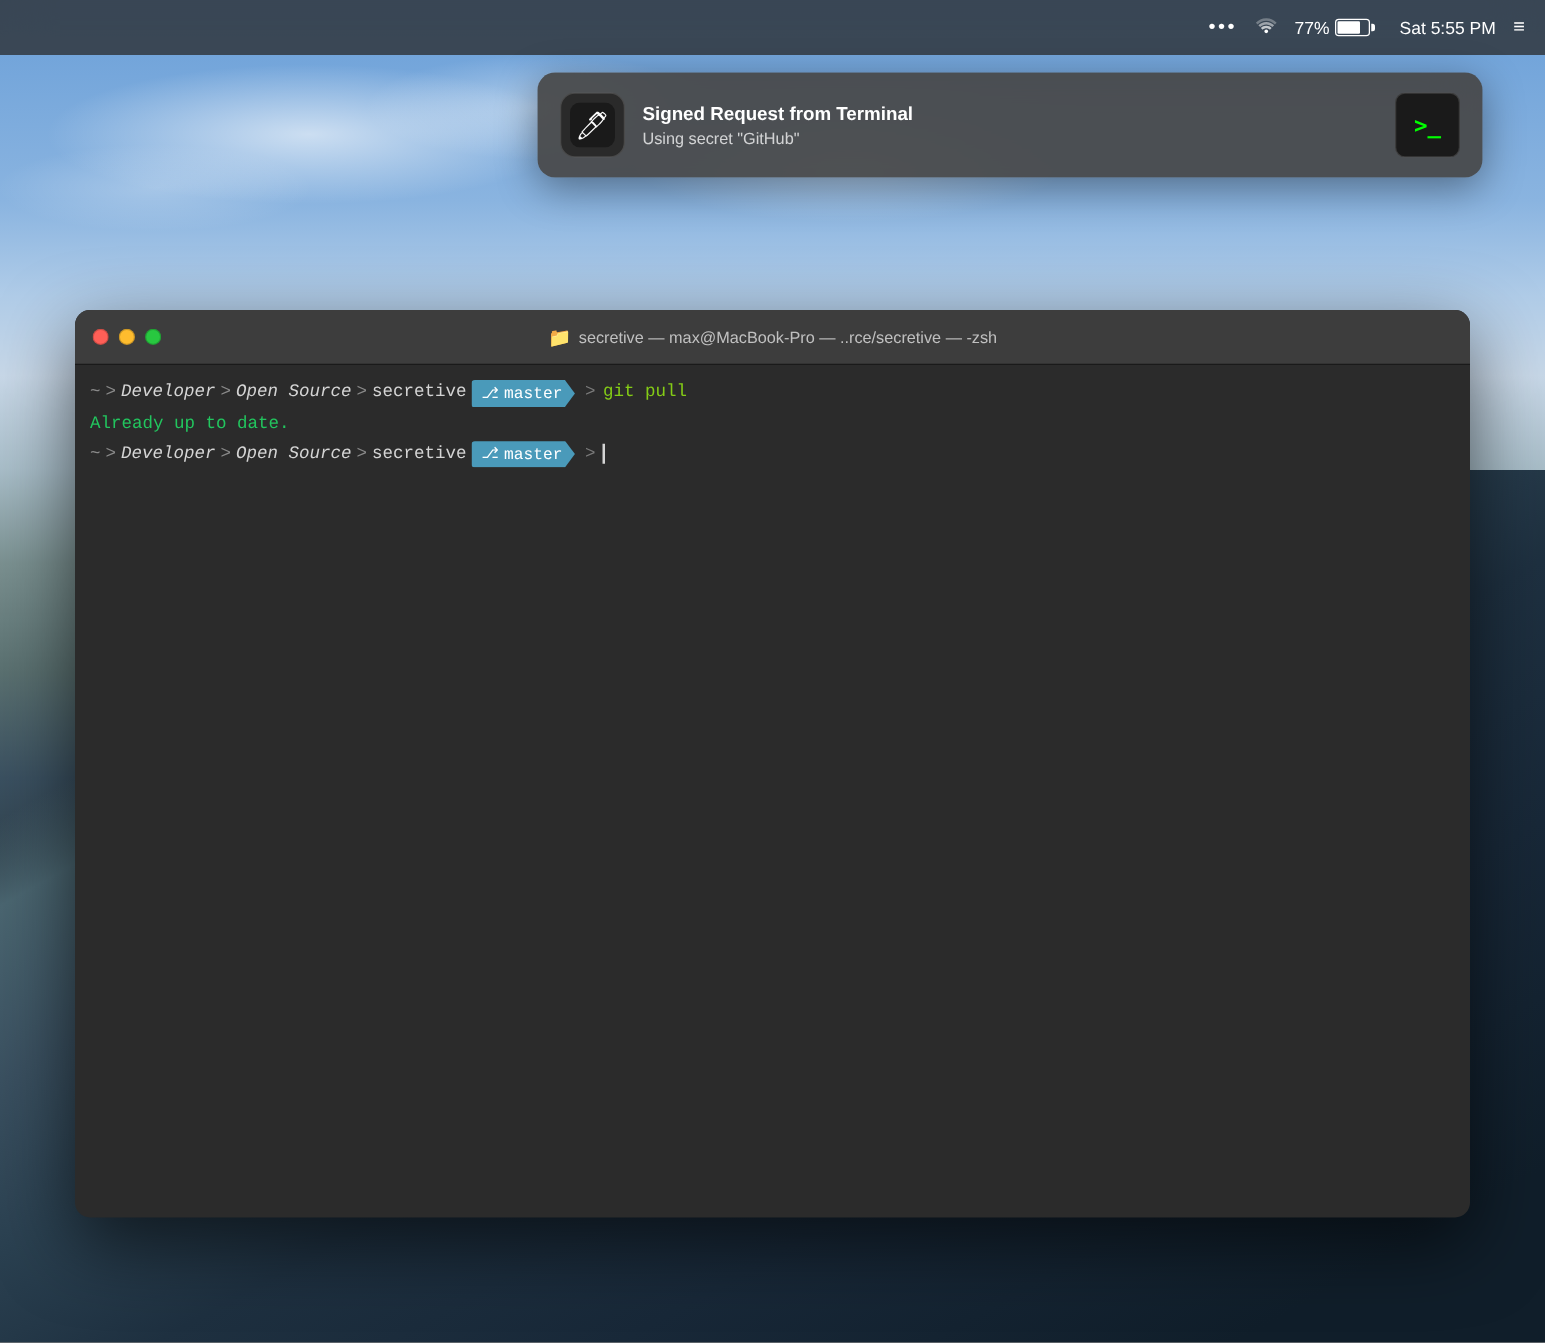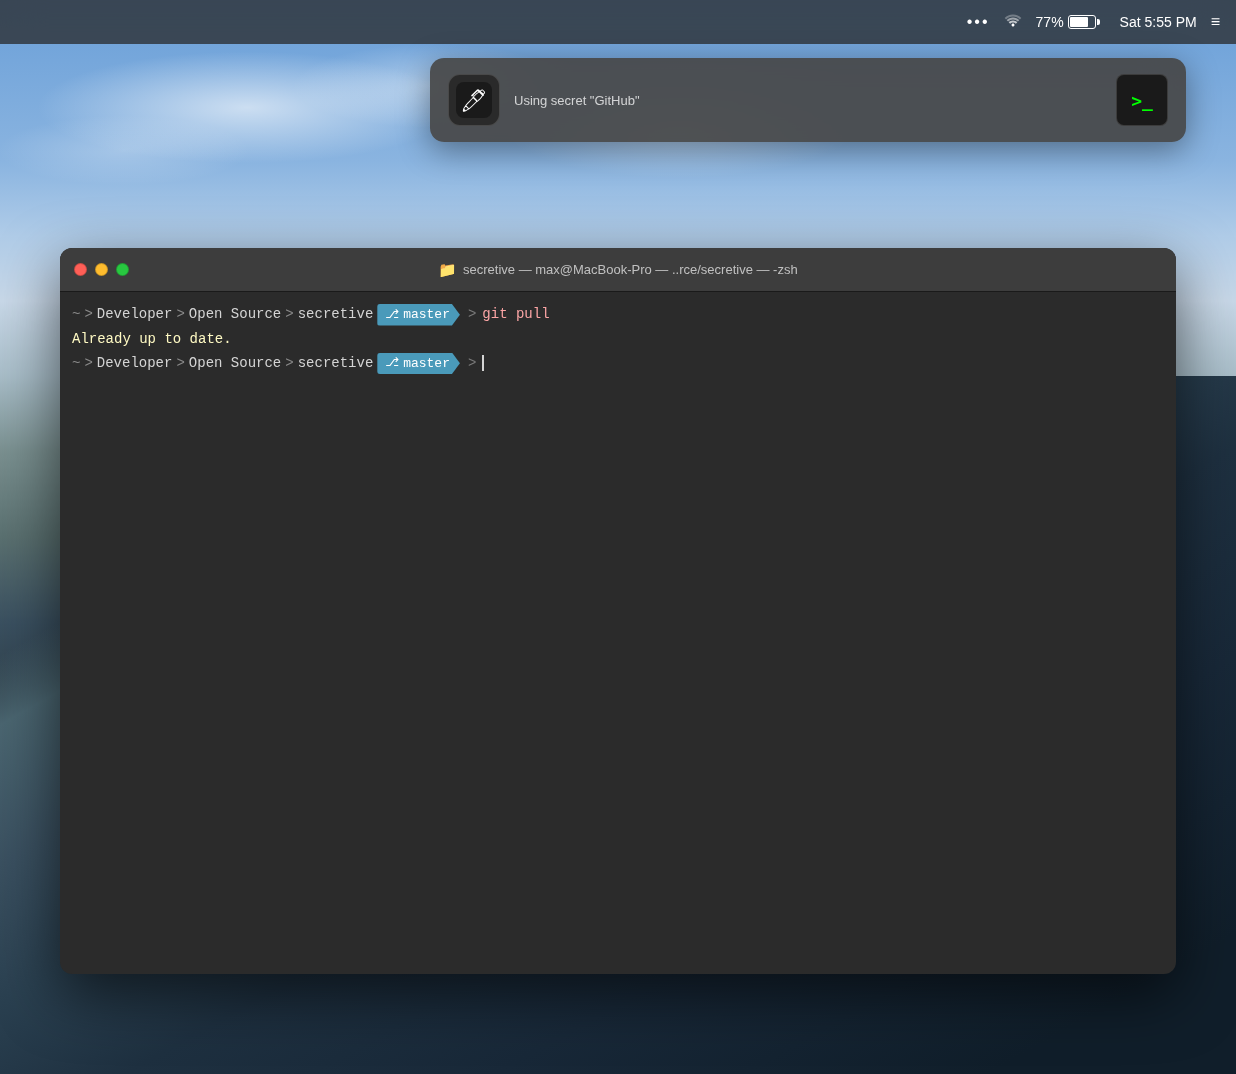--- a/index.html
+++ b/index.html
@@ -288,20 +288,21 @@
       color: #8a8a8a;
     }
 
     .prompt-arrow {
       color: #8a8a8a;
       margin: 0 4px;
     }
 
     .prompt-dir {
       color: #d4d4d4;
+      font-style: italic;
     }
 
     .prompt-bold {
       color: #d4d4d4;
       font-weight: normal;
     }
 
     .prompt-badge-git {
       display: inline-flex;
       align-items: center;
@@ -320,25 +321,25 @@
       font-size: 12px;
     }
 
     .prompt-chevron {
       color: #7a7a7a;
       margin-left: 4px;
       margin-right: 6px;
     }
 
     .cmd-text {
-      color: #fca5a5;
+      color: #84cc16;
     }
 
     .output-line {
-      color: #fef9c3;
+      color: #22c55e;
       padding: 1px 0;
     }
 
     .cursor {
       display: inline-block;
       width: 2px;
       height: 16px;
       background: #d4d4d4;
       vertical-align: text-bottom;
       animation: blink 1s step-end infinite;
@@ -381,20 +382,21 @@
 
 <div class="notification">
   <div class="notif-app-icon">
 
     <svg width="36" height="36" viewBox="0 0 36 36" fill="none">
       <rect width="36" height="36" rx="8" fill="#1a1a1a"></rect>
       <text x="18" y="26" text-anchor="middle" font-size="22" fill="white" font-family="Arial">🖊</text>
     </svg>
   </div>
   <div class="notif-content">
+    <div class="notif-title">Signed Request from Terminal</div>
     <div class="notif-subtitle">Using secret "GitHub"</div>
   </div>
   <div class="notif-preview">
     <span>&gt;_</span>
   </div>
 </div>
 
 <div class="terminal-window">
 
   <div class="terminal-titlebar">

